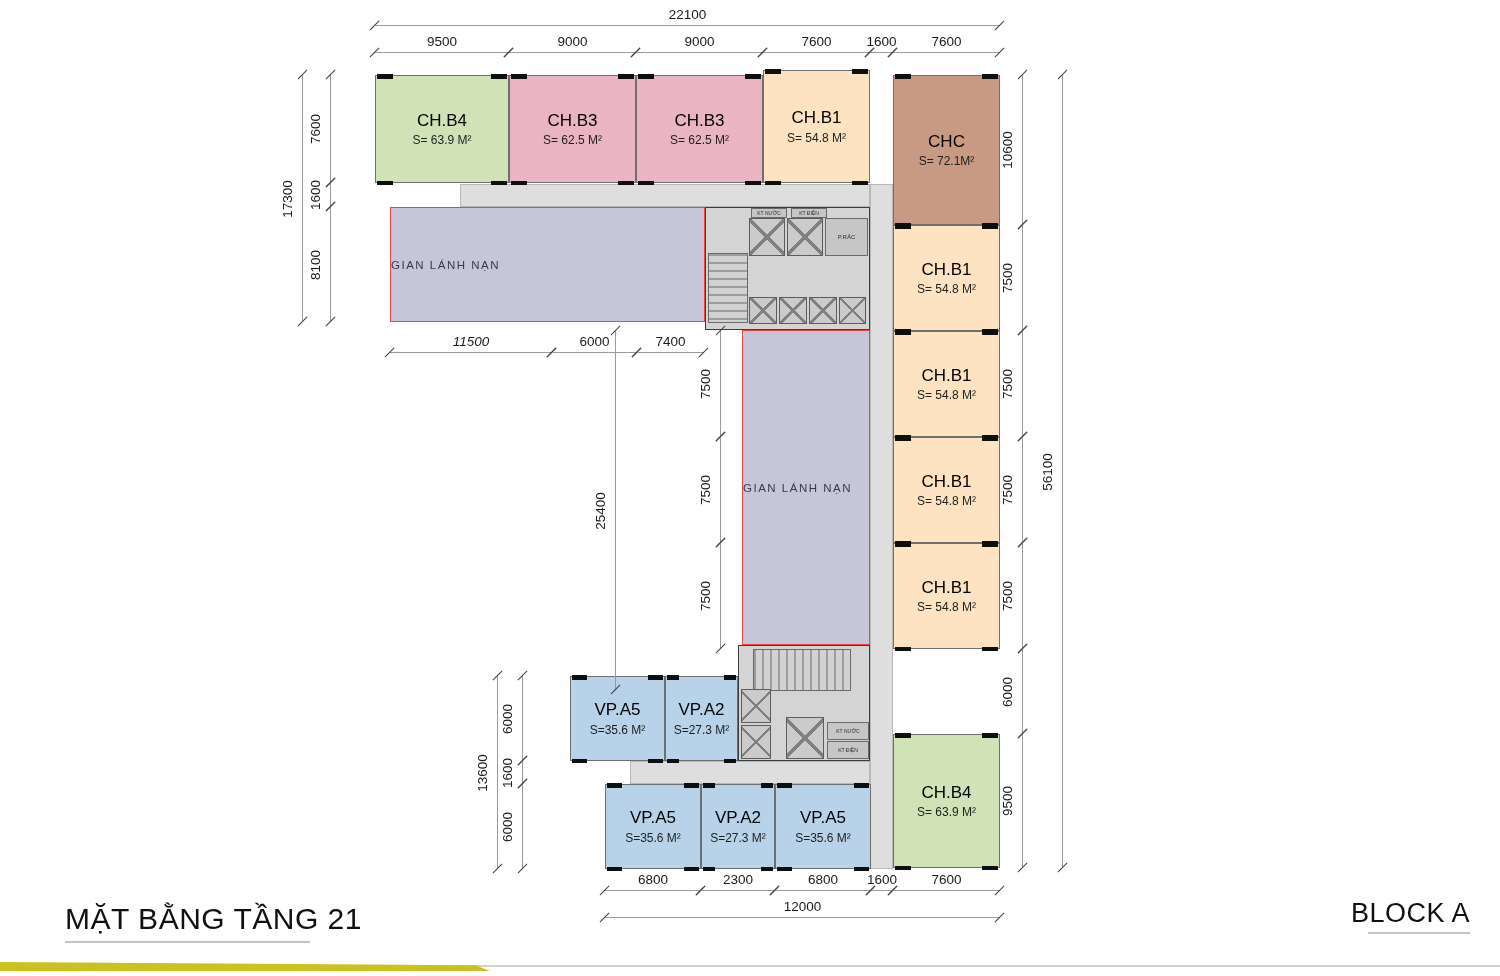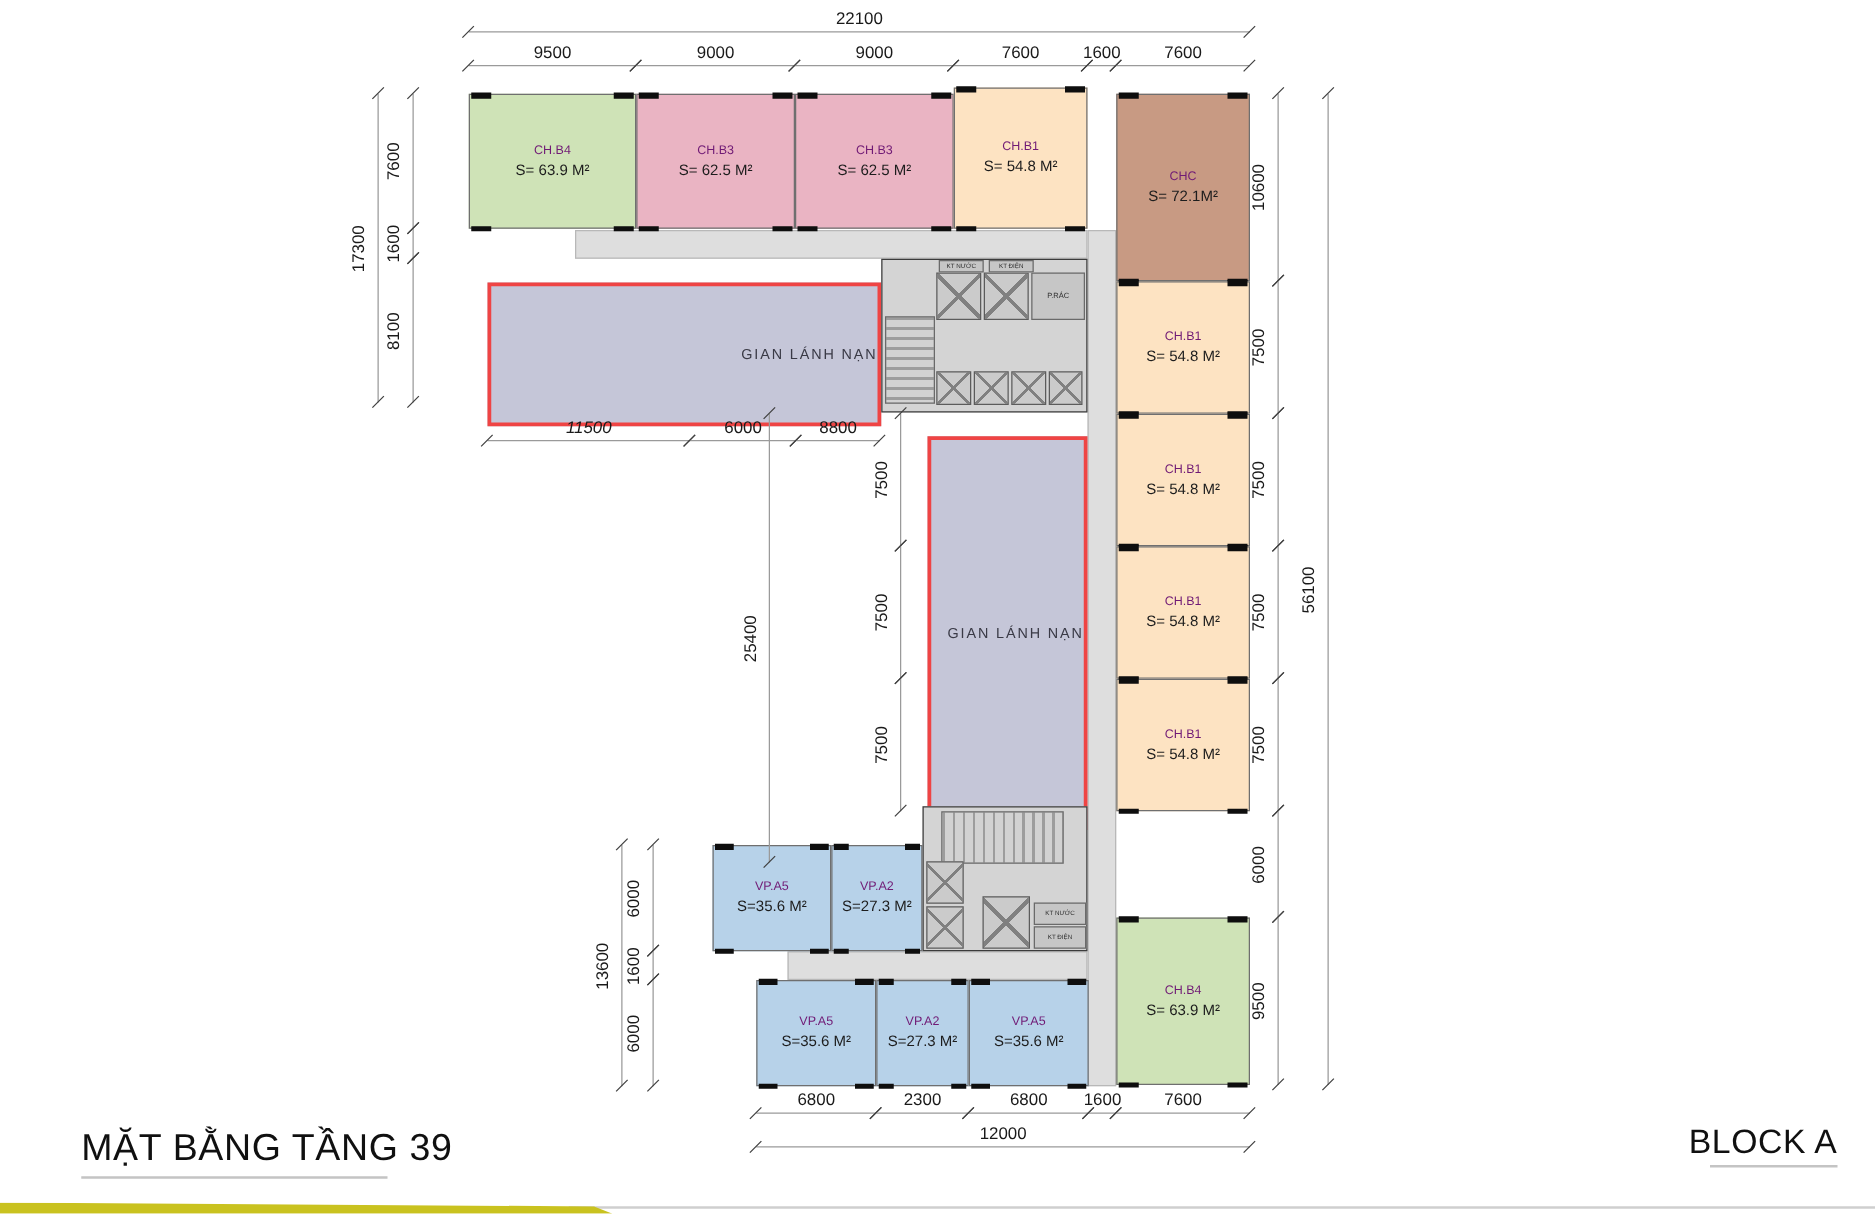--- a/index.html
+++ b/index.html
@@ -1,23 +1,23 @@
 <!DOCTYPE html>
 <html><head>
 <meta charset="utf-8">
 <style>
   html,body{margin:0;padding:0;background:#ffffff;}
   #plan{position:relative;width:1500px;height:976px;background:#ffffff;overflow:hidden;
         font-family:"Liberation Sans",sans-serif;}
   .room{position:absolute;border:1px solid #6f6f6f;box-sizing:border-box;display:flex;
         flex-direction:column;align-items:center;justify-content:center;text-align:center;}
-  .rlab{font-size:10px;color:#701a75;line-height:1.2;}
+  .rlab{font-size:17px;color:#000000;line-height:1.2;}
   .rarea{font-size:12px;color:#1d1d1d;line-height:1.2;margin-top:2px;}
-  .refuge{position:absolute;border:3px solid #ef4444;box-sizing:border-box;display:flex;
-        align-items:center;justify-content:flex-end;text-align:center;margin-top:19px;}
+  .refuge{position:absolute;border:1px solid #ef4444;box-sizing:border-box;display:flex;
+        align-items:center;justify-content:flex-start;text-align:center;}
   .reflab{font-size:11.5px;color:#3a3a46;letter-spacing:1.5px;}
   .corridor{position:absolute;background:#dedede;border:1px solid #b8b8b8;box-sizing:border-box;}
   .core{position:absolute;background:#d4d4d4;border:1.5px solid #3c3c3c;box-sizing:border-box;}
   .elev{position:absolute;background:#cbcbcb;border:1px solid #5c5c5c;box-sizing:border-box;
         background-image:linear-gradient(45deg,transparent 47%,#808080 47%,#808080 53%,transparent 53%),
                          linear-gradient(-45deg,transparent 47%,#808080 47%,#808080 53%,transparent 53%);}
   .stairs{position:absolute;border:1px solid #6a6a6a;box-sizing:border-box;background:#c4c4c4;}
   .stairs.h{background-image:repeating-linear-gradient(180deg,#9d9d9d 0 2px,#d2d2d2 2px 8px);}
   .stairs.v{background-image:repeating-linear-gradient(90deg,#9d9d9d 0 2px,#d2d2d2 2px 8px);}
   .shaft{position:absolute;background:#c6c6c6;border:1px solid #6a6a6a;box-sizing:border-box;
@@ -33,21 +33,21 @@
   .dim.v .dlab{left:-16px;top:50%;transform:translate(-50%,-50%) rotate(-90deg);}
   .title{position:absolute;font-size:30px;color:#101010;letter-spacing:0.5px;white-space:nowrap;}
   .underline{position:absolute;height:2px;background:#c4c4c4;}
   .footline{position:absolute;background:#cfcfcf;}
   .footbar{position:absolute;background:#c9c21f;clip-path:polygon(0 0,97% 35%,100% 100%,0 100%);}
 </style>
 </head>
 <body>
 
 <div id="plan">
-  <div class="title" style="left:65px;top:902px;">MẶT BẰNG TẦNG 39</div>
+  <div class="title" style="left:65px;top:902px;">MẶT BẰNG TẦNG 21</div>
   <div class="underline" style="left:65px;top:941px;width:245px;"></div>
   <div class="title" style="right:30px;top:898px;font-size:27px;left:auto;">BLOCK A</div>
   <div class="underline" style="left:1368px;top:932px;width:102px;"></div>
   <div class="footline" style="left:455px;top:965px;width:1045px;height:2px;"></div>
   <div class="footbar" style="left:0;top:962px;width:490px;height:9px;"></div>
 <div class="corridor" style="left: 460px; top: 184px; width: 410px; height: 23px;"></div>
     <div class="corridor" style="left: 870px; top: 184px; width: 23px; height: 685px;"></div>
     <div class="corridor" style="left: 630px; top: 761px; width: 240px; height: 23px;"></div>
     <div class="refuge" style="left: 390px; top: 207px; width: 315px; height: 115px; background: rgb(197, 198, 216);">
       <div class="reflab">GIAN LÁNH NẠN</div>
@@ -256,21 +256,21 @@
       <div class="dlab">11500</div>
     </div>
     <div class="dim h" style="left: 552px; top: 352px; width: 85px;">
       <div class="tick" style="left: -7px; top: -1px;"></div>
       <div class="tick" style="left: 78px; top: -1px;"></div>
       <div class="dlab">6000</div>
     </div>
     <div class="dim h" style="left: 637px; top: 352px; width: 67px;">
       <div class="tick" style="left: -7px; top: -1px;"></div>
       <div class="tick" style="left: 60px; top: -1px;"></div>
-      <div class="dlab">8800</div>
+      <div class="dlab">7400</div>
     </div>
     <div class="dim v" style="left: 615px; top: 331px; height: 359px;">
       <div class="tick" style="left: -7px; top: -1px;"></div>
       <div class="tick" style="left: -7px; top: 358px;"></div>
       <div class="dlab">25400</div>
     </div>
     <div class="dim v" style="left: 720px; top: 331px; height: 106px;">
       <div class="tick" style="left: -7px; top: -1px;"></div>
       <div class="tick" style="left: -7px; top: 105px;"></div>
       <div class="dlab">7500</div>

